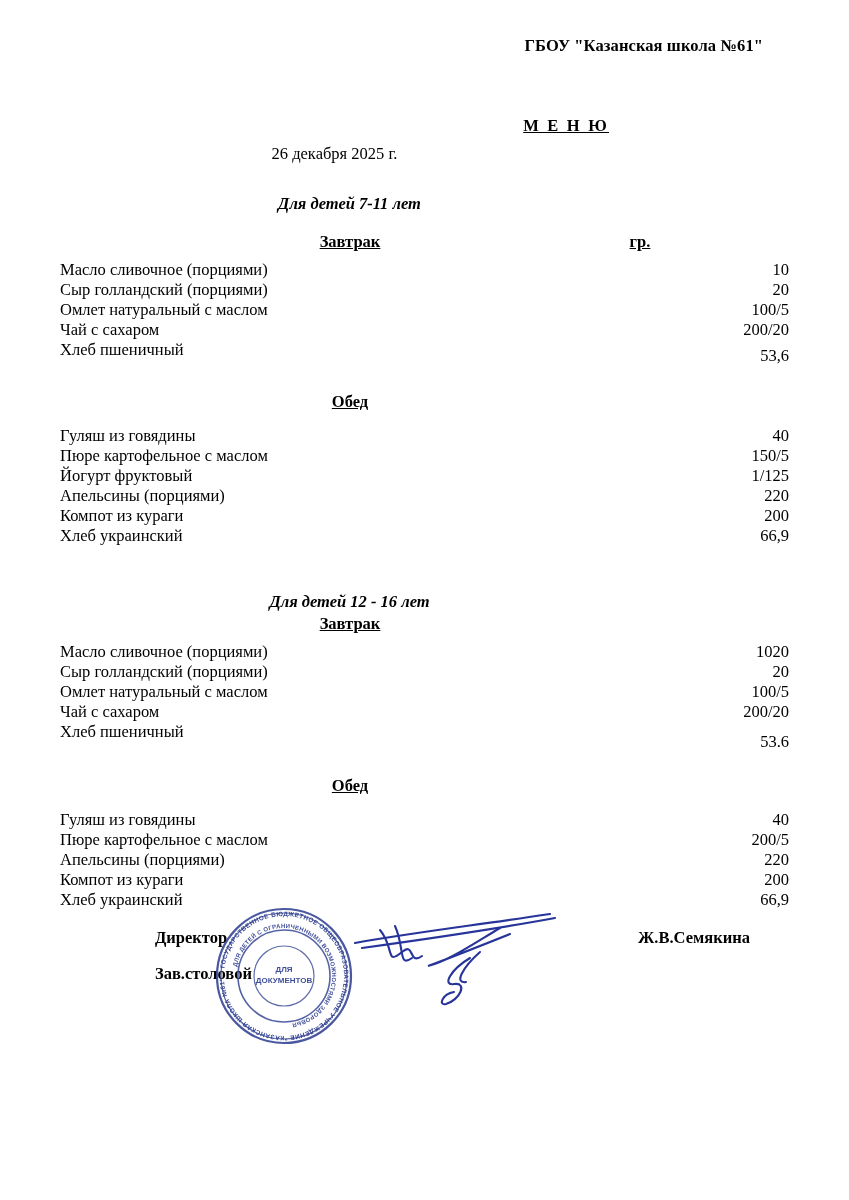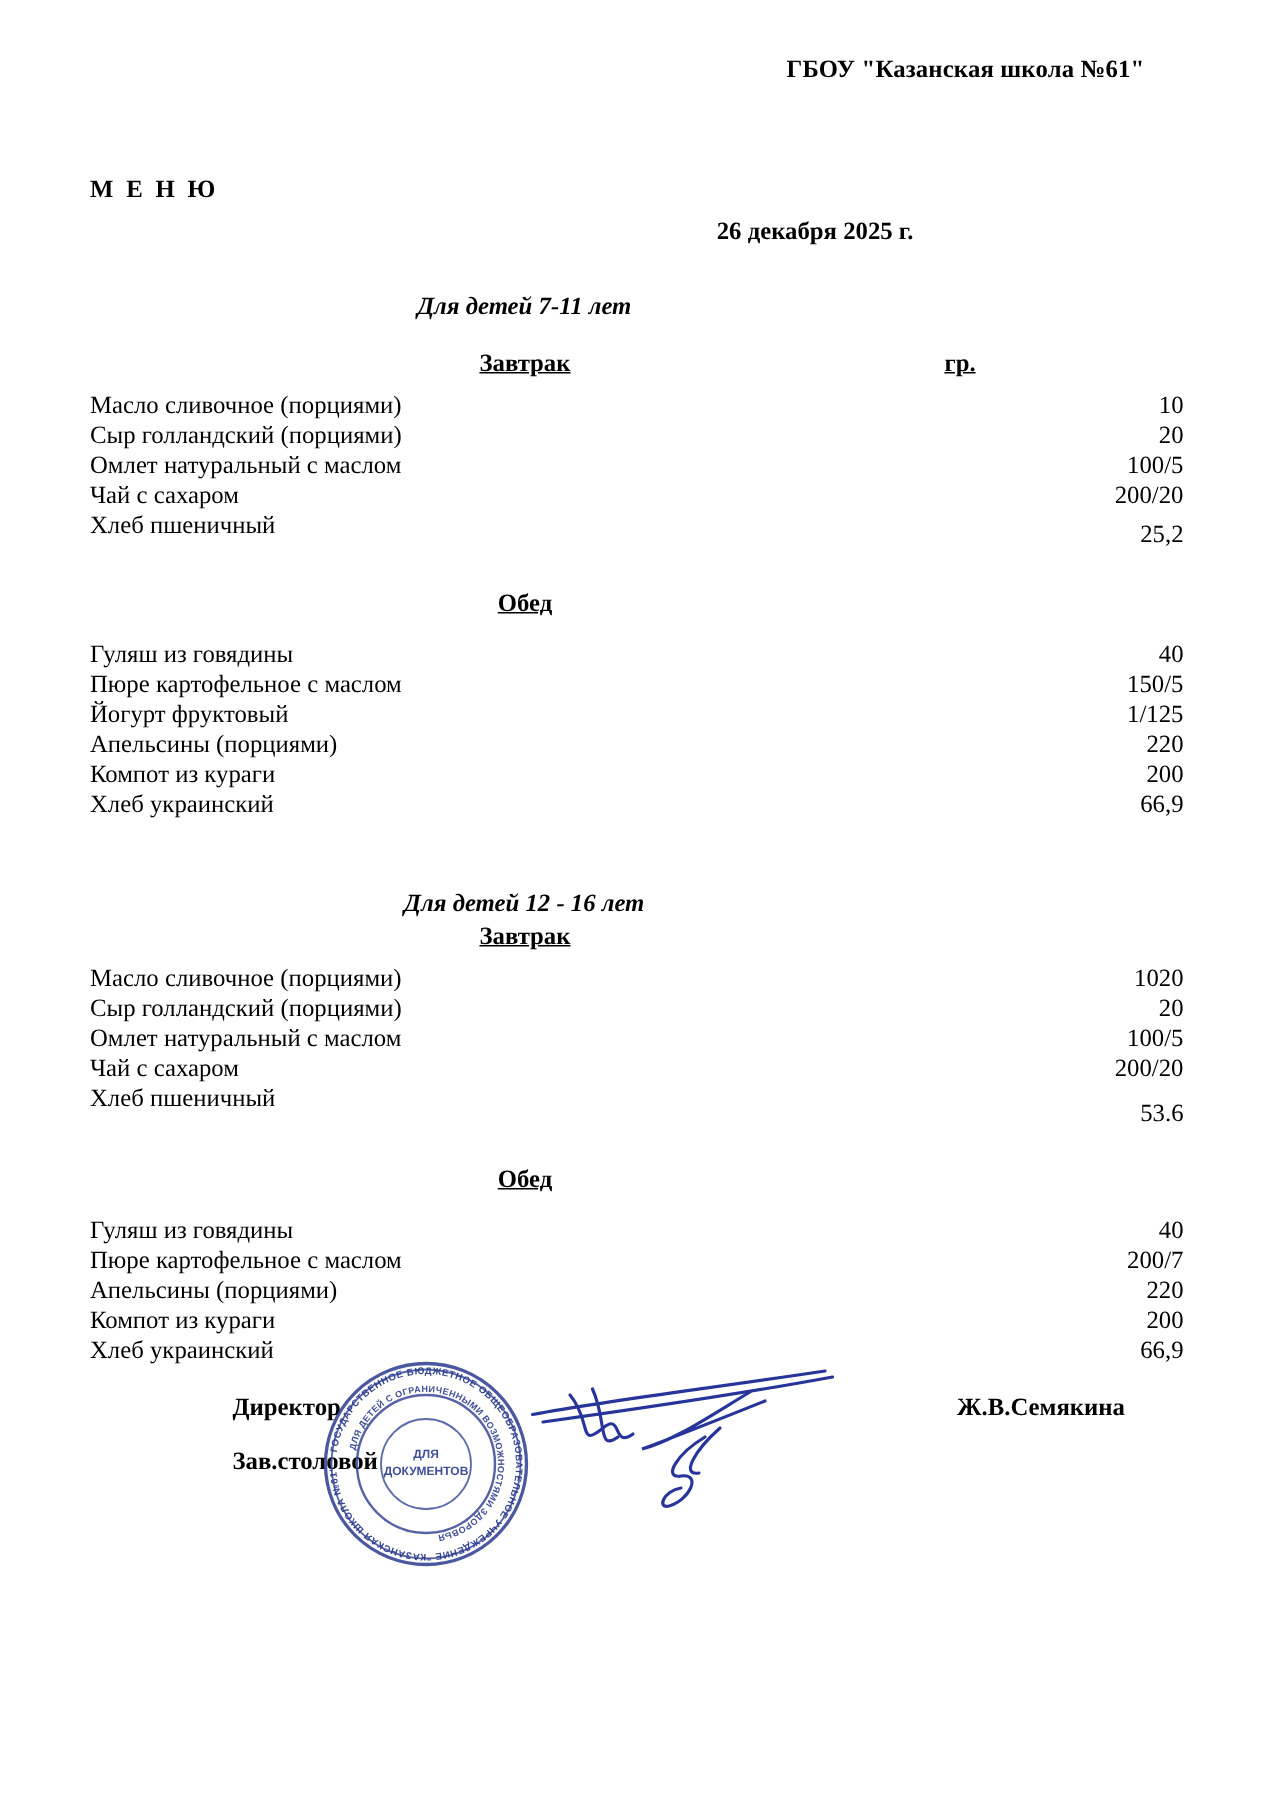--- a/index.html
+++ b/index.html
@@ -24,30 +24,31 @@
   }
   .org-header {
     text-align: right;
     font-weight: bold;
     font-size: 16.5px;
     letter-spacing: 0.1px;
     margin-top: 6px;
     padding-right: 26px;
   }
   .doc-title {
-    text-align: left;
+    text-align: right;
     font-weight: bold;
     font-size: 16.5px;
     margin-top: 60px;
     letter-spacing: 2.2px;
     padding-right: 180px;
+    text-decoration: underline;
   }
   .doc-date {
-    text-align: right;
-    font-weight: bold;
+    text-align: center;
+    font-weight: normal;
     font-size: 16.5px;
     margin-top: 8px;
     padding-right: 180px;
   }
   .age-group {
     text-align: center;
     font-weight: bold;
     font-style: italic;
     font-size: 16.5px;
     padding-right: 150px;
@@ -170,21 +171,21 @@
     <tr>
       <td class="dish">Омлет натуральный с маслом</td>
       <td class="qty">100/5</td>
     </tr>
     <tr>
       <td class="dish">Чай с сахаром</td>
       <td class="qty">200/20</td>
     </tr>
     <tr>
       <td class="dish">Хлеб пшеничный</td>
-      <td class="qty" style="padding-top:6px">25,2</td>
+      <td class="qty" style="padding-top:6px">53,6</td>
     </tr>
   </tbody>
     </table>
 
   <div style="height:26px"></div>
 
   <div class="meal-head">
     <div class="meal-name"><span class="underline">Обед</span></div>
     <div class="unit"></div>
   </div>
@@ -266,21 +267,21 @@
   <div style="height:14px"></div>
 
   <table class="dishes">
     <tbody>
         <tr>
       <td class="dish">Гуляш из говядины</td>
       <td class="qty">40</td>
     </tr>
     <tr>
       <td class="dish">Пюре картофельное с маслом</td>
-      <td class="qty">200/7</td>
+      <td class="qty">200/5</td>
     </tr>
     <tr>
       <td class="dish">Апельсины (порциями)</td>
       <td class="qty">220</td>
     </tr>
     <tr>
       <td class="dish">Компот из кураги</td>
       <td class="qty">200</td>
     </tr>
     <tr>

